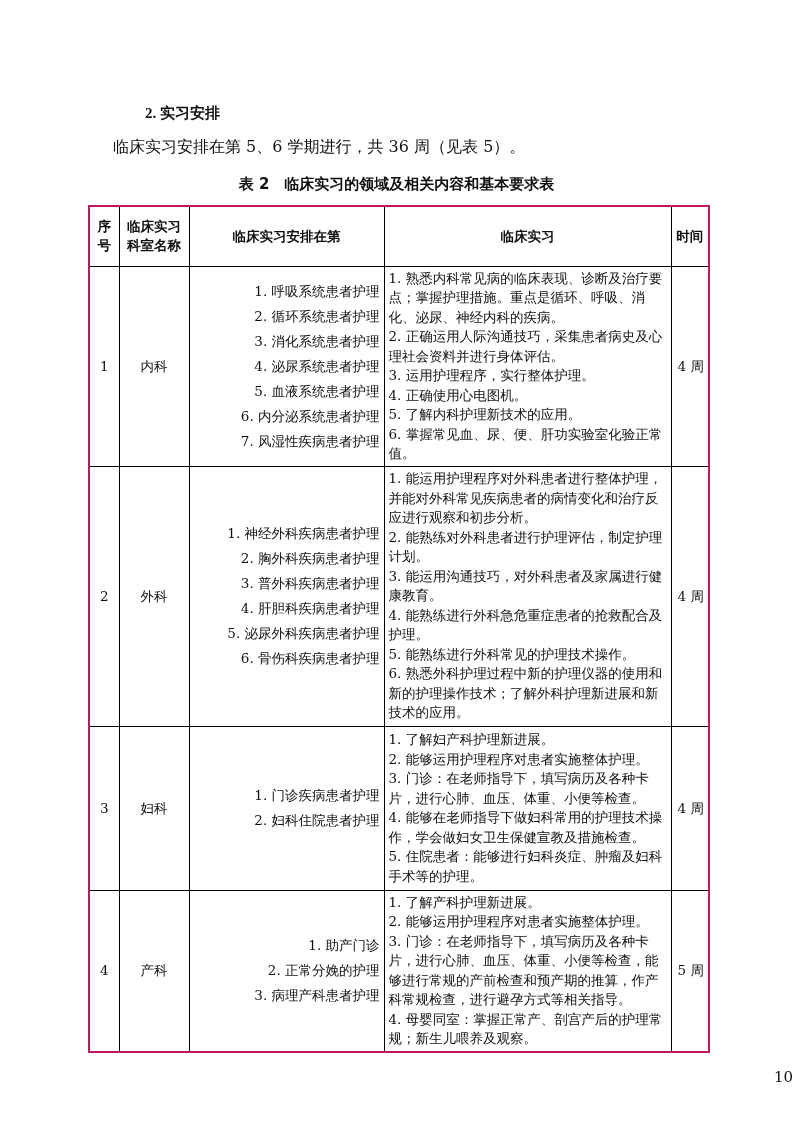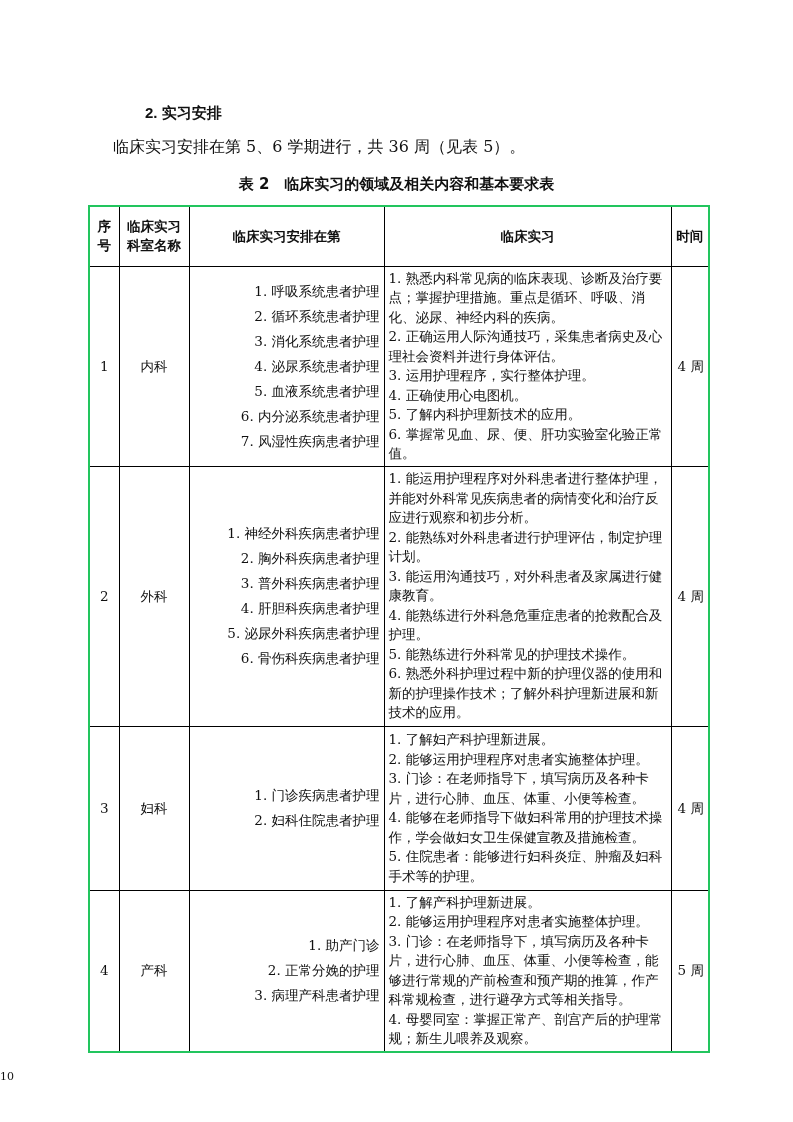--- a/index.html
+++ b/index.html
@@ -12,21 +12,21 @@
     width: 793px;
     height: 1122px;
     background: #ffffff;
     color: #111111;
     font-family: "DejaVu Serif", serif;
     overflow: hidden;
     box-sizing: border-box;
   }
   .section-heading {
     margin: 103px 0 0 145px;
-    font-family: Liberation Sans, sans-serif;
+    font-family: Liberation Serif, serif;
     font-weight: bold;
     font-size: 15px;
     line-height: 20px;
     white-space: pre-line;
   }
   .intro {
     margin: 13px 85px 0 113px;
     font-size: 16px;
     line-height: 21px;
     white-space: pre-line;
@@ -37,21 +37,21 @@
     font-family: "DejaVu Sans", sans-serif;
     font-weight: bold;
     font-size: 15px;
     line-height: 20px;
   }
   table.req-table {
     border-collapse: collapse;
     table-layout: fixed;
     width: 620px;
     margin: 11px 0 0 88px;
-    border: 2px solid #22c55e;
+    border: 2px solid #be185d;
   }
   table.req-table th,
   table.req-table td {
     border: 1px solid #000000;
     box-sizing: border-box;
     font-size: 13.5px;
     vertical-align: middle;
     padding: 2px 4px;
   }
   table.req-table th {
@@ -85,22 +85,22 @@
     line-height: 19px;
     padding: 2px 1px;
   }
   tr.header-row   { height: 60px; }
   tr.row-neike    { height: 200px; }
   tr.row-waike    { height: 260px; }
   tr.row-fuke     { height: 164px; }
   tr.row-chanke   { height: 156px; }
   .page-number {
     margin-top: 15px;
-    text-align: left;
-    font-size: 11px;
+    text-align: right;
+    font-size: 15px;
     line-height: 18px;
   }
 </style>
 </head>
 <body>
 
 <div class="page">
 
   <div class="section-heading">2. 实习安排</div>
 

